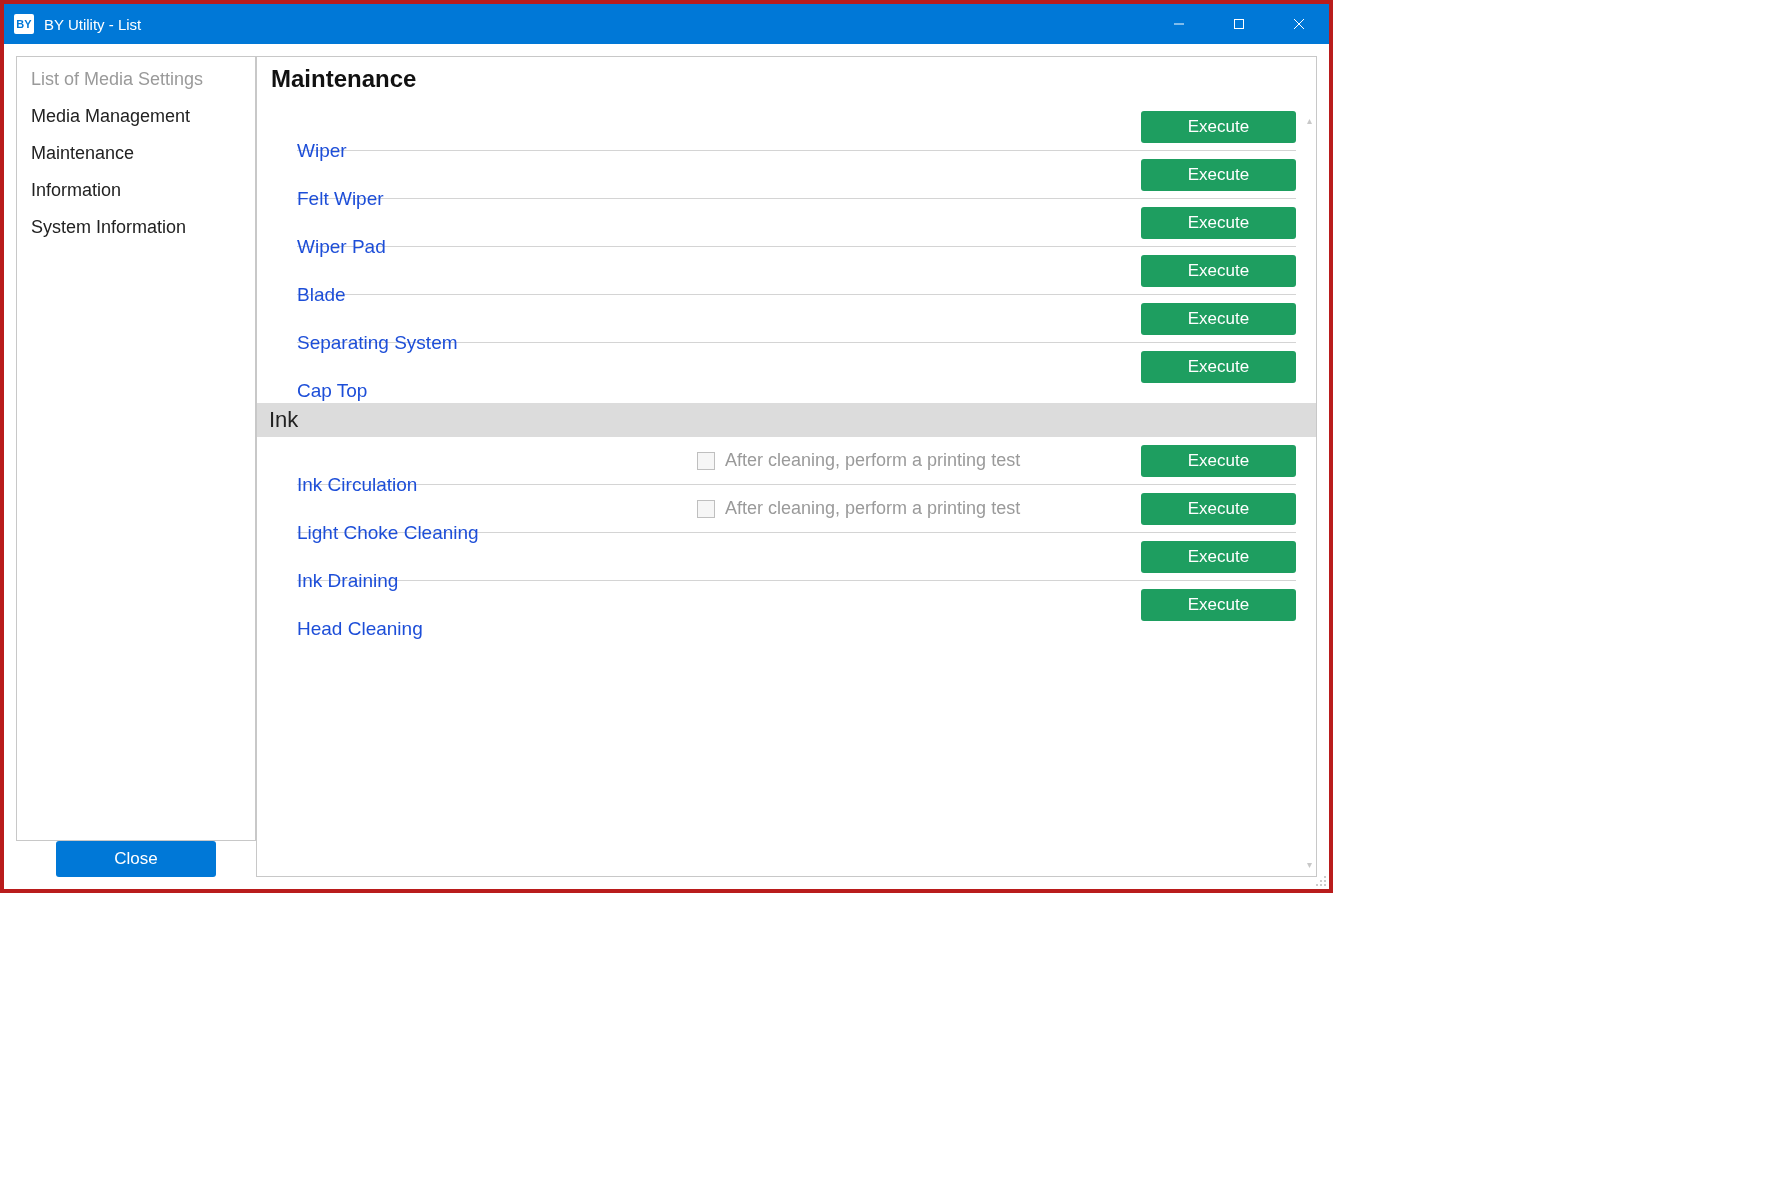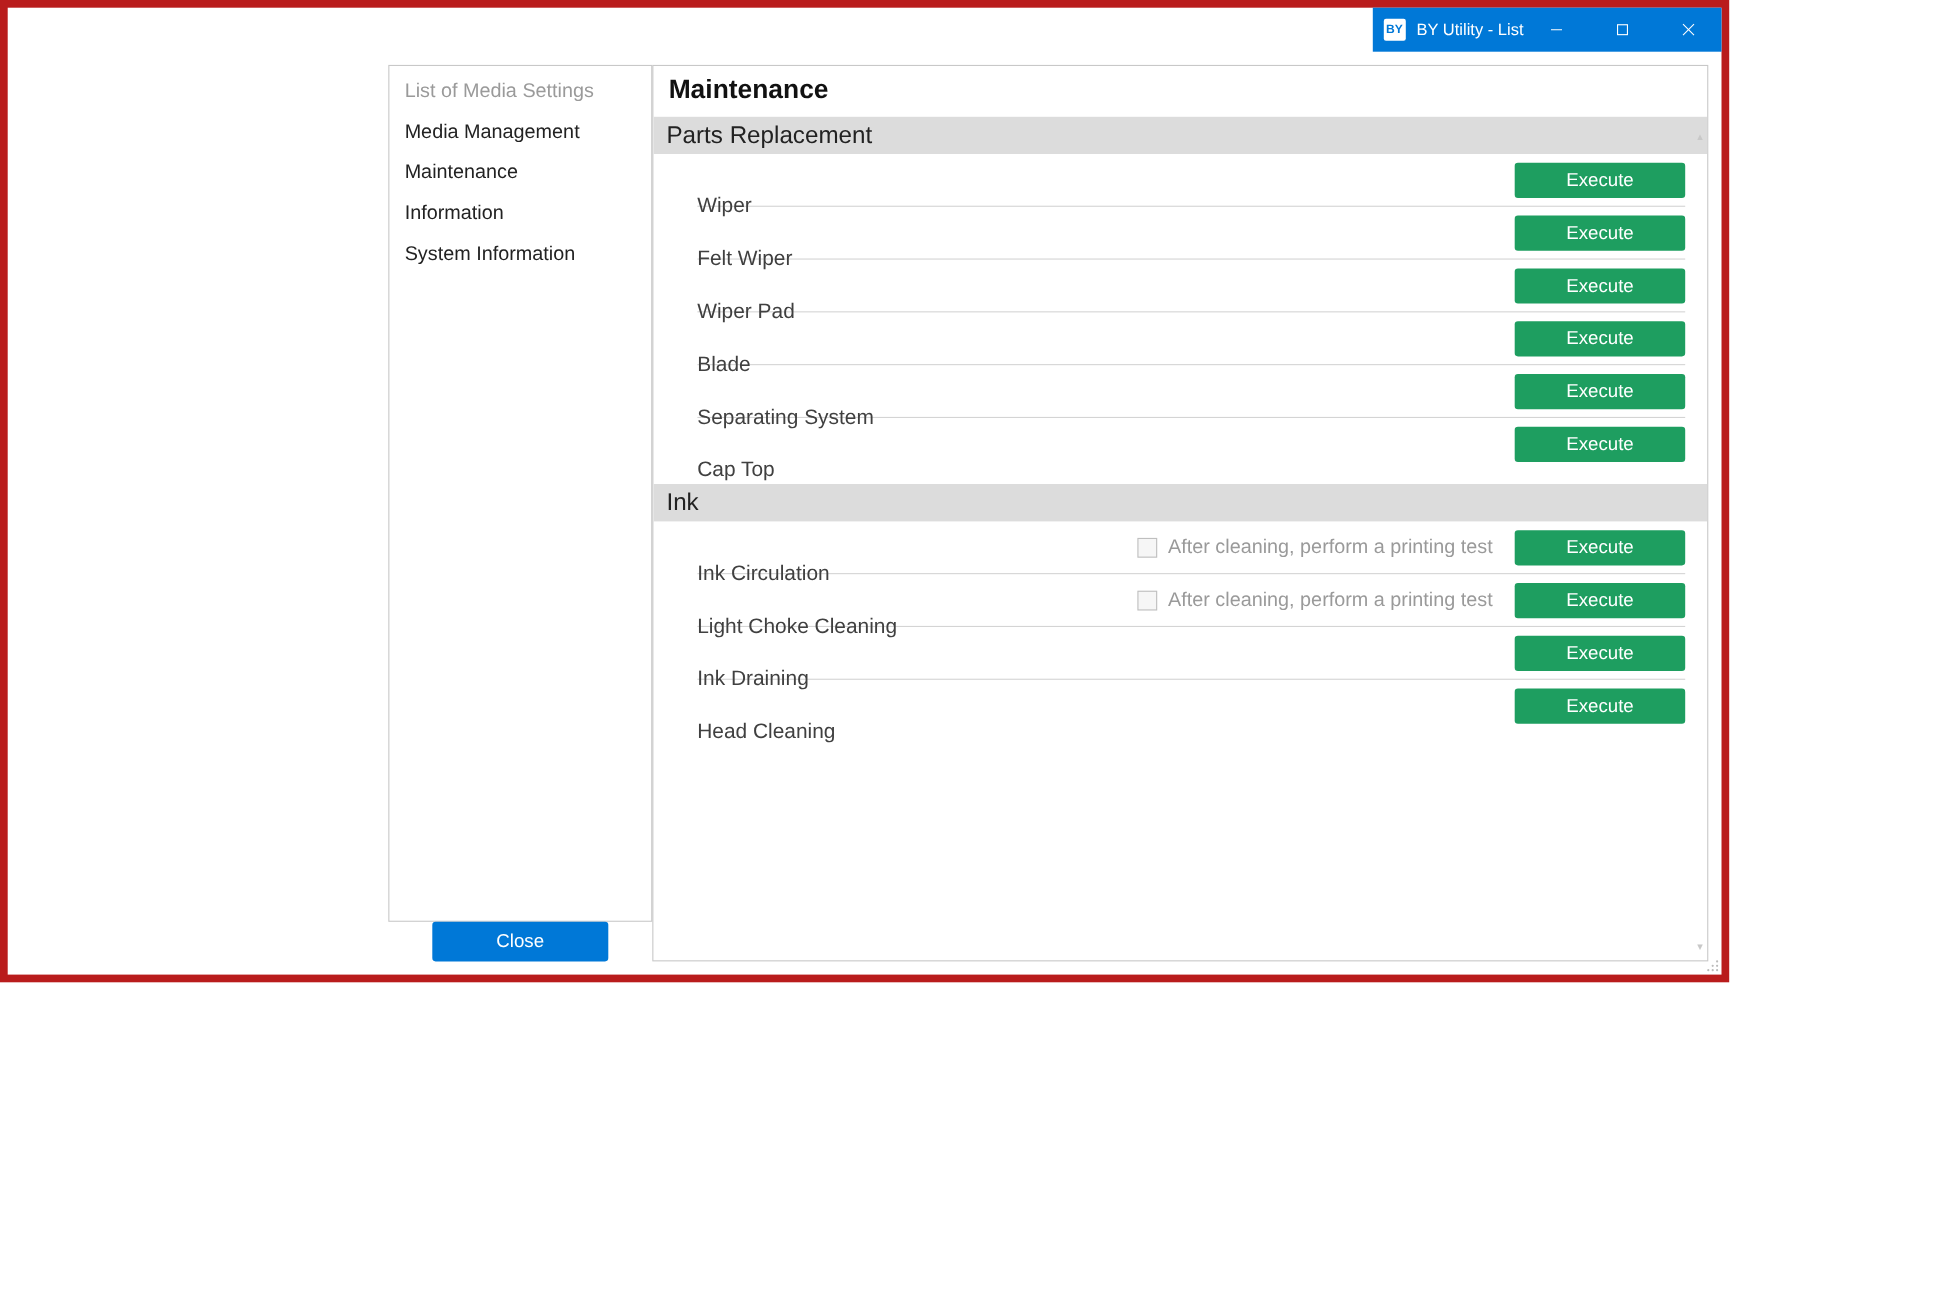--- a/index.html
+++ b/index.html
@@ -5,28 +5,27 @@
   * { box-sizing: border-box; }
   html, body {
     margin: 0;
     padding: 0;
     height: 100%;
     font-family: "Segoe UI", Tahoma, sans-serif;
     font-size: 16px;
     background: #fff;
   }
   .window {
-    width: 1572px;
+    width: 1333px;
     height: 893px;
-    border: 7px solid #b91c1c;
+    border: 4px solid #b91c1c;
     display: flex;
     flex-direction: column;
     background: #fff;
     position: relative;
-    align-items: flex-end;
   }
   
   .titlebar {
     height: 40px;
     background: #0078d7;
     color: #fff;
     display: flex;
     align-items: center;
     padding-left: 10px;
   }
@@ -137,21 +136,21 @@
     display: flex;
     align-items: center;
     margin: 0 6px 0 40px;
     border-bottom: 1px solid #d4d4d4;
     height: 48px;
   }
   .row.last { border-bottom: none; }
   .row-label {
     flex: 0 0 380px;
     font-size: 19px;
-    color: #404040;
+    color: #1d4ed8;
     margin-top: 48px;
   }
   .row-middle {
     flex: 1;
     display: flex;
     align-items: center;
     color: #9a9a9a;
     font-size: 18px;
     padding-left: 20px;
   }
@@ -232,21 +231,20 @@
         <div class="sidebar-item">System Information</div>
       </div>
       <button class="close-btn">Close</button>
     </div>
 
     <div class="main">
       <div class="main-heading">Maintenance</div>
 
       <div class="scroll-area">
 
-        <div class="section-header">Parts Replacement</div>
 
         <div class="row">
           <div class="row-label">Wiper</div>
           <div class="row-middle"></div>
           <button class="exec-btn">Execute</button>
         </div>
         <div class="row">
           <div class="row-label">Felt Wiper</div>
           <div class="row-middle"></div>
           <button class="exec-btn">Execute</button>

